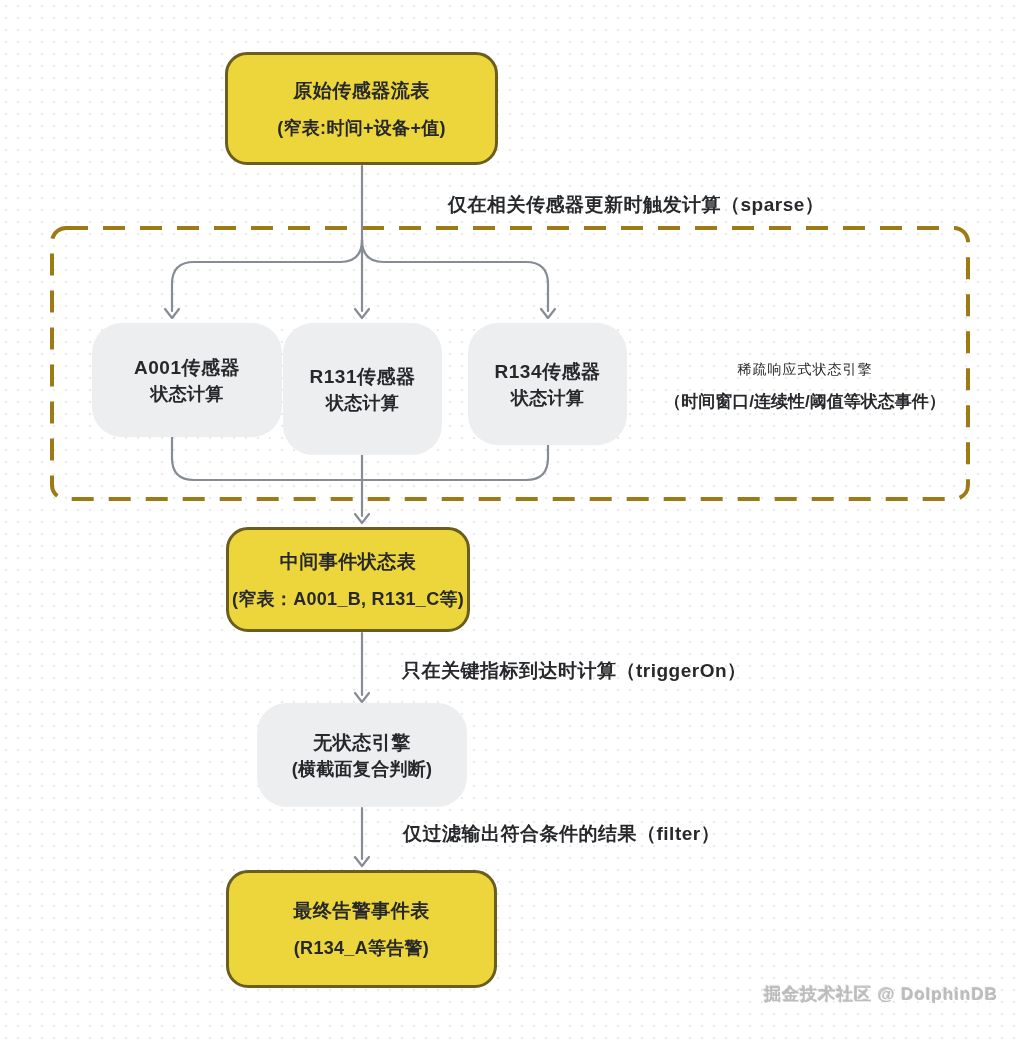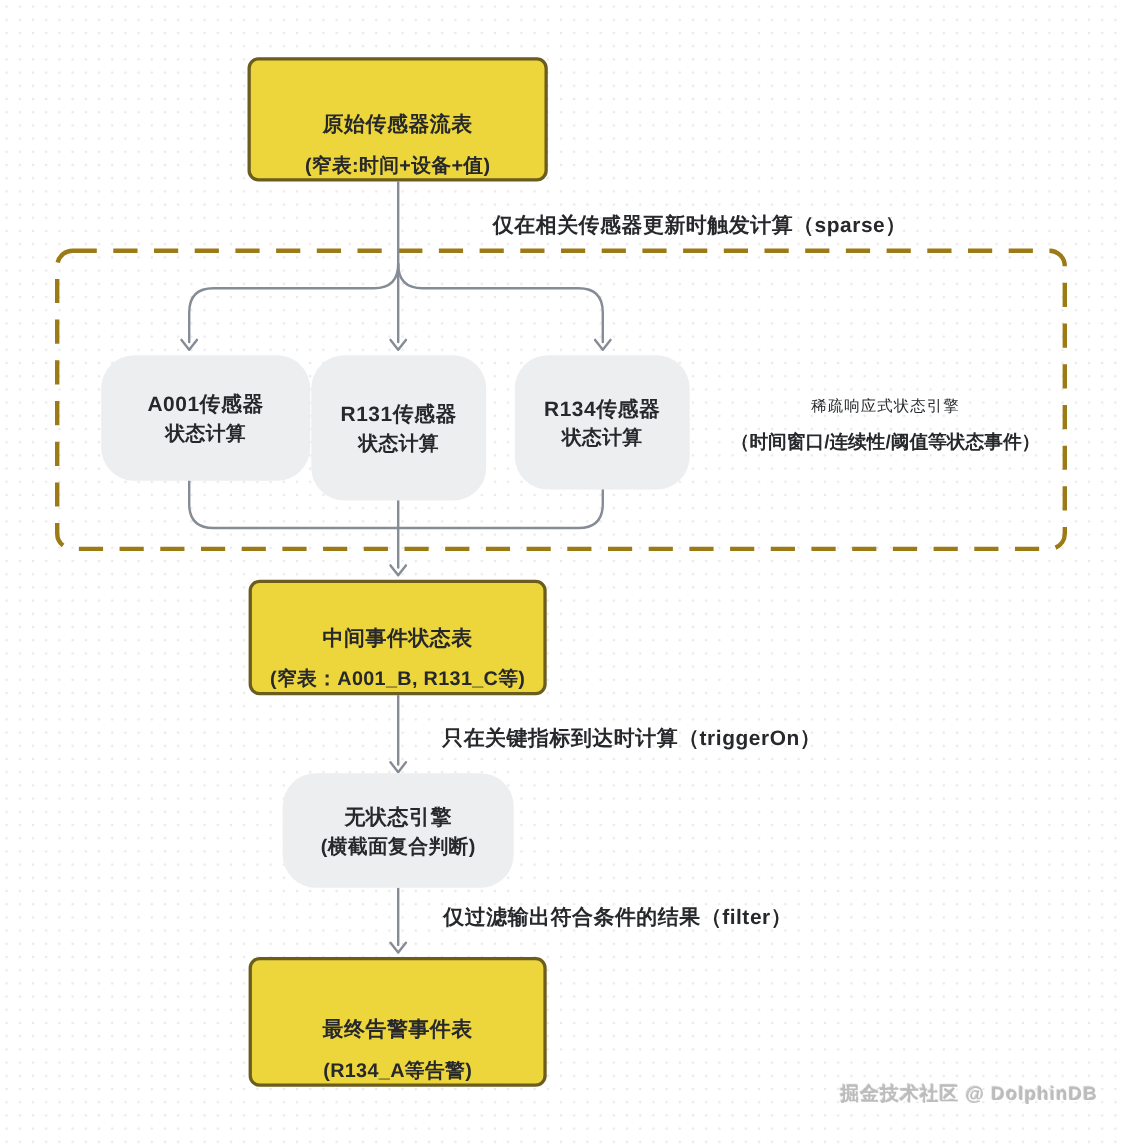--- a/index.html
+++ b/index.html
@@ -23,22 +23,21 @@
     align-items: center; justify-content: center;
     text-align: center;
     box-sizing: border-box;
     color: #26282b;
   }
   .node .l1 { font-size: 19px; font-weight: 700; letter-spacing: 0.5px; }
   .node .l2 { font-size: 18px; font-weight: 700; margin-top: 12px; letter-spacing: 0.3px; }
   .yellow {
     background: #edd53c;
     border: 3px solid #6b5d1e;
-    border-radius: 10px;
-    justify-content: flex-end;
+    border-radius: 22px;
   }
   .gray {
     background: #edeef0;
     border-radius: 30px;
   }
   .gray .l2 { margin-top: 1px; font-size: 18px; }
   .edge-label {
     position: absolute; z-index: 2;
     font-size: 19px; font-weight: 700;
     color: #26282b; letter-spacing: 0.5px;
@@ -113,21 +112,21 @@
   <div class="node gray" style="left:468px; top:323px; width:159px; height:122px;">
     <div class="l1">R134传感器</div>
     <div class="l2">状态计算</div>
   </div>
 
   <div class="engine-note">
     <div class="t1">稀疏响应式状态引擎</div>
     <div class="t2">（时间窗口/连续性/阈值等状态事件）</div>
   </div>
 
-  <div class="node yellow" style="left:226px; top:527px; width:271px; height:105px;">
+  <div class="node yellow" style="left:226px; top:527px; width:244px; height:105px;">
     <div class="l1">中间事件状态表</div>
     <div class="l2">(窄表：A001_B, R131_C等)</div>
   </div>
 
   <div class="edge-label" style="left:402px; top:658px;">只在关键指标到达时计算（triggerOn）</div>
 
   <div class="node gray" style="left:257px; top:703px; width:210px; height:104px;">
     <div class="l1">无状态引擎</div>
     <div class="l2">(横截面复合判断)</div>
   </div>

